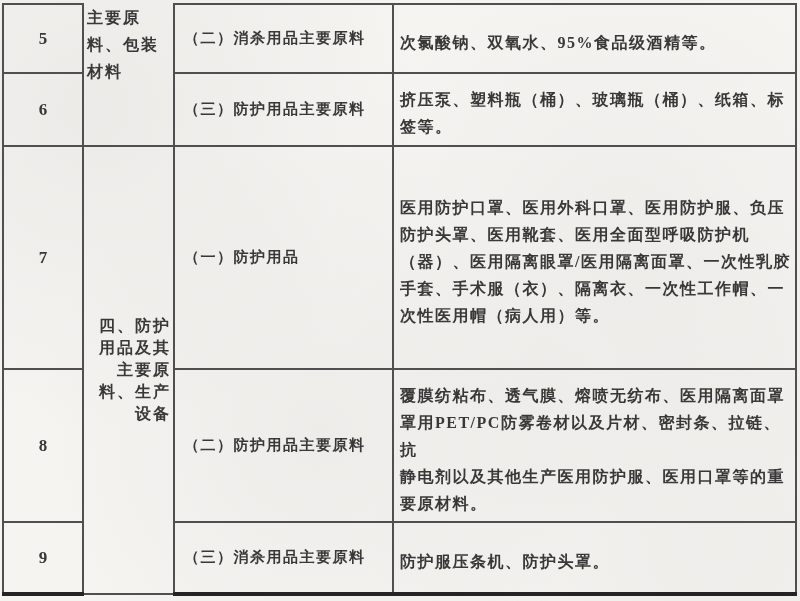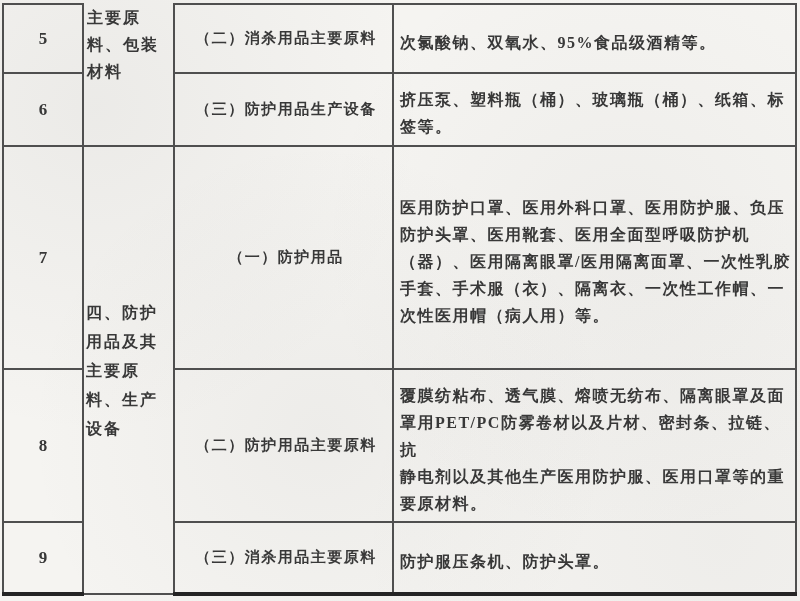--- a/index.html
+++ b/index.html
@@ -40,28 +40,27 @@
     white-space:pre-line;
     padding:0 2px;
   }
   td.cat.cat-cont{          
     border-top:none;
     vertical-align:top;
     text-align:left;
     padding-left:3px;
   }
   td.cat.cat-center{
-    text-align:left;
-    line-height:29px;
+    text-align:right;
+    line-height:22px;
   }
   td.sub{
     font-size:15px;
     letter-spacing:1.5px;
     padding:0 4px 0 9px;
-    text-align:center;
   }
   td.desc{
     font-size:16px;
     letter-spacing:1.5px;
     line-height:27px;
     white-space:pre-line;
     padding:9px 4px 2px 6px;
   }
 </style>
 </head>
@@ -79,42 +78,42 @@
       <tr style="height:69px">
         <td class="num">5</td>
         <td class="cat cat-cont" rowspan="2">主要原
 料、包装
 材料</td>
         <td class="sub">（二）消杀用品主要原料</td>
         <td class="desc">次氯酸钠、双氧水、95%食品级酒精等。</td>
       </tr>
       <tr style="height:73px">
         <td class="num">6</td>
-        <td class="sub">（三）防护用品生产设备</td>
+        <td class="sub">（三）防护用品主要原料</td>
         <td class="desc">挤压泵、塑料瓶（桶）、玻璃瓶（桶）、纸箱、标
 签等。</td>
       </tr>
       <tr style="height:223px">
         <td class="num">7</td>
         <td class="cat cat-center" rowspan="3">四、防护
 用品及其
 主要原
 料、生产
 设备</td>
         <td class="sub">（一）防护用品</td>
         <td class="desc">医用防护口罩、医用外科口罩、医用防护服、负压
 防护头罩、医用靴套、医用全面型呼吸防护机
 （器）、医用隔离眼罩/医用隔离面罩、一次性乳胶
 手套、手术服（衣）、隔离衣、一次性工作帽、一
 次性医用帽（病人用）等。</td>
       </tr>
       <tr style="height:153px">
         <td class="num">8</td>
         <td class="sub">（二）防护用品主要原料</td>
-        <td class="desc">覆膜纺粘布、透气膜、熔喷无纺布、隔离眼罩及面
+        <td class="desc">覆膜纺粘布、透气膜、熔喷无纺布、医用隔离面罩
 罩用PET/PC防雾卷材以及片材、密封条、拉链、抗
 静电剂以及其他生产医用防护服、医用口罩等的重
 要原材料。</td>
       </tr>
       <tr style="height:72px">
         <td class="num">9</td>
         <td class="sub">（三）消杀用品主要原料</td>
         <td class="desc">防护服压条机、防护头罩。</td>
       </tr>
     </tbody>

